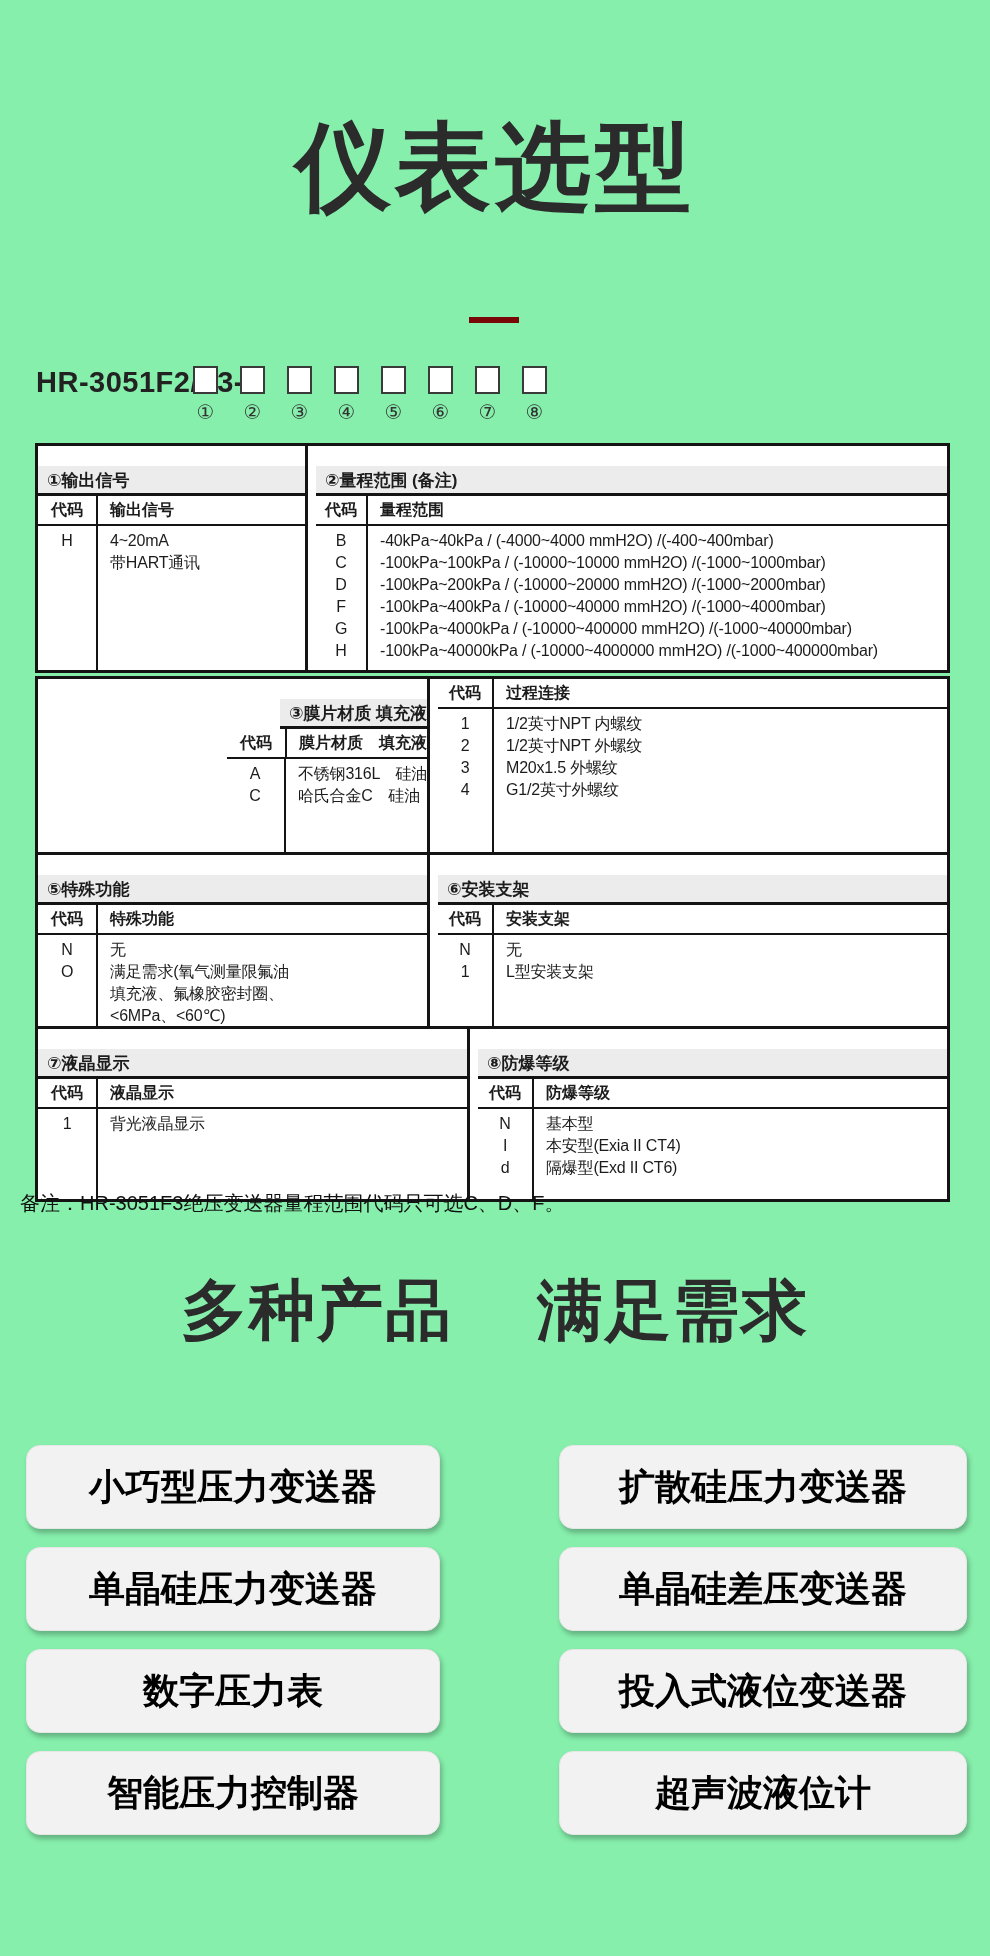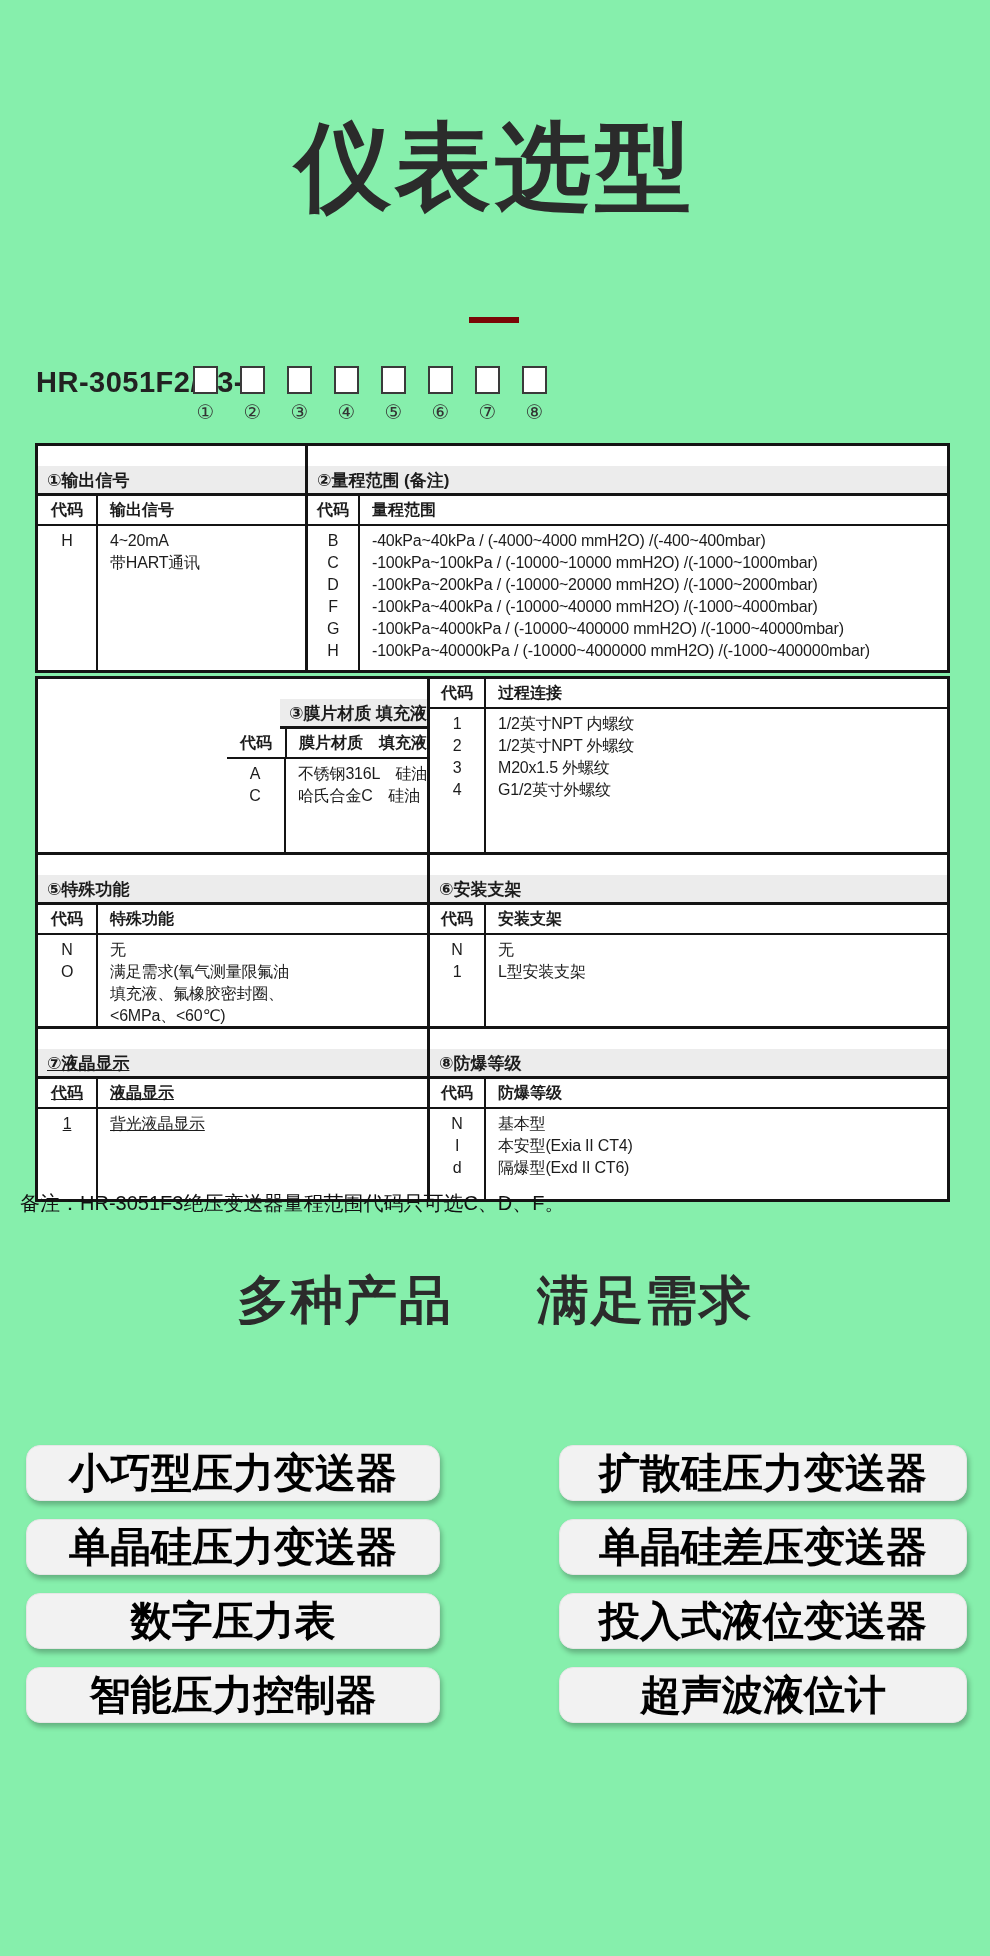--- a/index.html
+++ b/index.html
@@ -23,21 +23,21 @@
   .mbox{box-sizing:border-box;width:25px;height:28px;border:2px solid #3a3a3a;margin-right:22px;background:#fff;}
   .nums{position:absolute;left:193px;top:400px;display:flex;}
   .num{width:25px;margin-right:22px;text-align:center;font-size:20px;color:#333;}
   
   .otable{
     position:absolute;left:35px;width:915px;box-sizing:border-box;border:3px solid #141414;
     display:flex;background:#fff;
   }
   .sect{box-sizing:border-box;display:flex;flex-direction:column;}
   .sect-left{border-right:3px solid #141414;}
-  .sect-right{flex:1;}
+  .sect-right{flex:1;padding-left:8px;}
   .band{
     box-sizing:border-box;height:30px;line-height:29px;background:#ececec;
     border-bottom:3px solid #141414;padding-left:9px;font-size:17px;font-weight:600;color:#1c1c1c;
     white-space:pre;
     margin-top:20px;
   }
   .sub{display:flex;box-sizing:border-box;height:30px;border-bottom:2px solid #141414;font-size:16px;font-weight:600;}
   .sub .code-col{line-height:28px;}
   .sub .desc-col{line-height:28px;}
   .code-col{box-sizing:border-box;flex:none;text-align:center;border-right:2px solid #141414;}
@@ -46,31 +46,31 @@
   .tbody .code-col{padding-top:4px;}
   .tbody .desc-col{padding-top:4px;}
   .bline{display:block;height:22px;line-height:22px;white-space:pre;letter-spacing:-0.2px;}
   
   .note{
     position:absolute;left:20px;top:1190px;margin:0;font-size:20px;font-weight:500;color:#111;
   }
   
   .heading{
     position:absolute;top:1266px;left:0;width:100%;display:flex;justify-content:center;gap:84px;
-    font-size:52px;font-weight:900;letter-spacing:2px;color:#2b2b2b;
+    font-size:66px;font-weight:900;letter-spacing:2px;color:#2b2b2b;
   }
   
   .products{
     position:absolute;left:26px;top:1445px;width:941px;
     display:grid;grid-template-columns:414px 408px;column-gap:119px;row-gap:18px;
   }
   .pbtn{
-    box-sizing:border-box;height:56px;background:#f2f2f2;border:1px solid #e6e6e6;border-radius:14px;
+    box-sizing:border-box;height:84px;background:#f2f2f2;border:1px solid #e6e6e6;border-radius:14px;
     display:flex;align-items:center;justify-content:center;
-    font-size:41px;font-weight:600;color:#000;cursor:pointer;
+    font-size:36px;font-weight:600;color:#000;cursor:pointer;
     box-shadow:2px 4px 5px rgba(0,0,0,0.25);
   }
 </style>
 </head>
 <body>
 
 <div class="page">
 
   <h1 class="title">仪表选型</h1>
   <div class="red-divider" style="background: rgb(122, 7, 7);"></div>
@@ -186,21 +186,21 @@
           <div class="tbody" style="min-height: 100px; flex: 1 1 0%;">
             <div class="code-col" style="width: 56px;">
               <span class="bline">N</span>
               <span class="bline">1</span>
             </div>
             <div class="desc-col"><span class="bline">无</span><span class="bline">L型安装支架</span></div>
           </div>
         </div>
       </div>
       <div class="otable" style="top: 1026px;">
-        <div class="sect sect-left" style="width: 392px; text-decoration: underline;">
+        <div class="sect sect-left" style="width: 432px;">
           <div class="band">⑦液晶显示</div>
           <div class="sub">
             <div class="code-col" style="width: 60px;">代码</div>
             <div class="desc-col">液晶显示</div>
           </div>
           <div class="tbody" style="min-height: 90px; flex: 1 1 0%;">
             <div class="code-col" style="width: 60px;">
               <span class="bline">1</span>
             </div>
             <div class="desc-col"><span class="bline">背光液晶显示</span></div>

